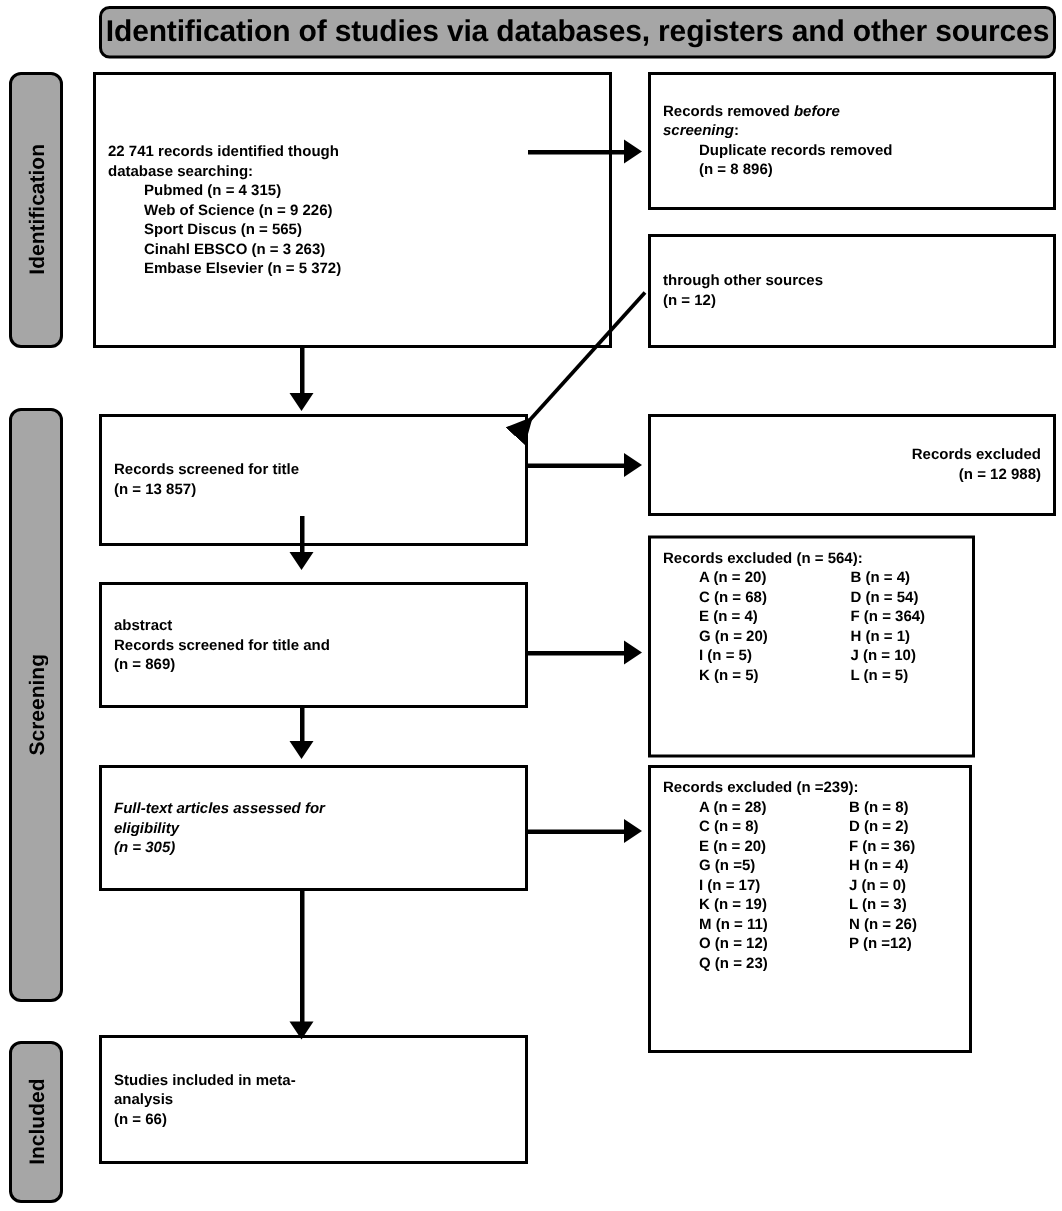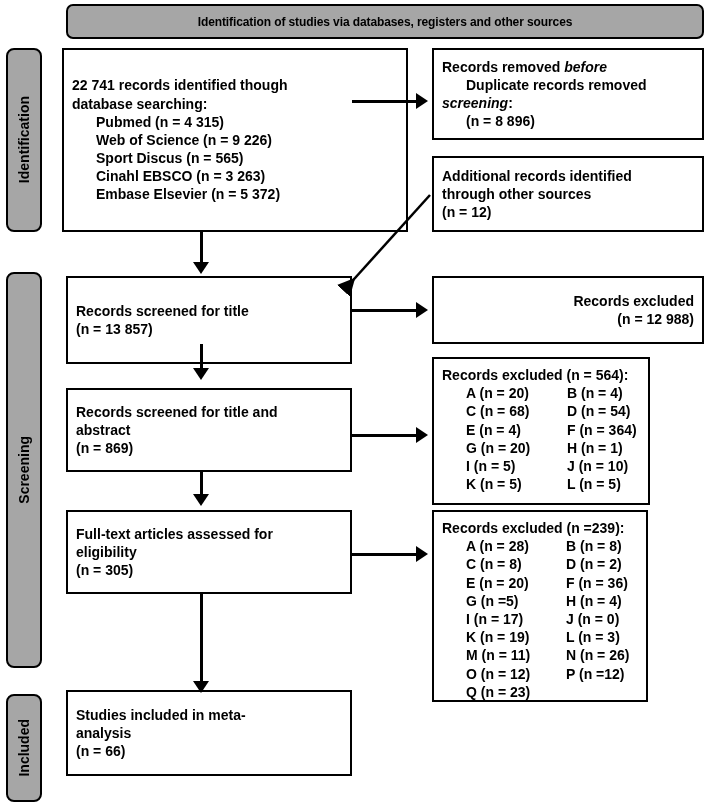--- a/index.html
+++ b/index.html
@@ -28,21 +28,21 @@
     height: 35px;
     background: #a6a6a6;
     border: 2px solid #000000;
     border-radius: 7px;
     display: flex;
     align-items: center;
     justify-content: center;
     box-sizing: border-box;
   }
   .banner span {
-    font-size: 12px;
+    font-size: 20px;
     font-weight: bold;
     color: #000000;
     letter-spacing: -0.1px;
   }
 
   
   .vlabel {
     position: absolute;
     left: 6px;
     width: 36px;
@@ -68,21 +68,21 @@
     position: absolute;
     background: #ffffff;
     border: 2.5px solid #000000;
     box-sizing: border-box;
     padding: 6px 8px;
     display: flex;
     flex-direction: column;
     justify-content: center;
   }
   .box .ln {
-    font-size: 14px;
+    font-size: 10px;
     font-weight: bold;
     color: #000000;
     line-height: 1.30;
     white-space: pre;
   }
   .box .ln.indent {
     padding-left: 24px;
   }
   .box .ln em {
     font-style: italic;
@@ -160,44 +160,43 @@
     <div class="ln">database searching:</div>
     <div class="ln indent">Pubmed (n = 4 315)</div>
     <div class="ln indent">Web of Science (n = 9 226)</div>
     <div class="ln indent">Sport Discus (n = 565)</div>
     <div class="ln indent">Cinahl EBSCO (n = 3 263)</div>
     <div class="ln indent">Embase Elsevier (n = 5 372)</div>
   </div>
 
   <div class="box" style="left:432px; top:48px; width:272px; height:92px;">
     <div class="ln"><span>Records removed </span><em>before</em></div>
+    <div class="ln"><em>screening</em><span>:</span></div>
     <div class="ln indent">Duplicate records removed</div>
-    <div class="ln"><em>screening</em><span>:</span></div>
     <div class="ln indent">(n = 8 896)</div>
   </div>
 
   <div class="box" style="left:432px; top:156px; width:272px; height:76px;">
-    <div class="ln">Additional records identified</div>
     <div class="ln">through other sources</div>
     <div class="ln">(n = 12)</div>
   </div>
 
   <div class="box" style="left:66px; top:276px; width:286px; height:88px;">
     <div class="ln">Records screened for title</div>
     <div class="ln">(n = 13 857)</div>
   </div>
 
   <div class="box" style="left:432px; top:276px; width:272px; height:68px;align-items:flex-end;">
     <div class="ln">Records excluded</div>
     <div class="ln">(n = 12 988)</div>
   </div>
 
   <div class="box" style="left:66px; top:388px; width:286px; height:84px;">
+    <div class="ln">abstract</div>
     <div class="ln">Records screened for title and</div>
-    <div class="ln">abstract</div>
     <div class="ln">(n = 869)</div>
   </div>
 
   <div class="box" style="left:432px; top:357px; width:218px; height:148px; justify-content:flex-start; padding-top:7px;">
     <div class="ln">Records excluded (n = 564):</div>
     <div class="cols">
       <div class="col left">
         <div class="ln">A (n = 20)</div>
         <div class="ln">C (n = 68)</div>
         <div class="ln">E (n = 4)</div>
@@ -209,21 +208,21 @@
         <div class="ln">B (n = 4)</div>
         <div class="ln">D (n = 54)</div>
         <div class="ln">F (n = 364)</div>
         <div class="ln">H (n = 1)</div>
         <div class="ln">J (n = 10)</div>
         <div class="ln">L (n = 5)</div>
       </div>
     </div>
   </div>
 
-  <div class="box" style="left:66px; top:510px; width:286px; height:84px;">
+  <div class="box" style="left:66px; top:510px; width:286px; height:84px;font-style:italic;">
     <div class="ln">Full-text articles assessed for</div>
     <div class="ln">eligibility</div>
     <div class="ln">(n = 305)</div>
   </div>
 
   <div class="box" style="left:432px; top:510px; width:216px; height:192px; justify-content:flex-start; padding-top:7px;">
     <div class="ln">Records excluded (n =239):</div>
     <div class="cols">
       <div class="col left">
         <div class="ln">A (n = 28)</div>

